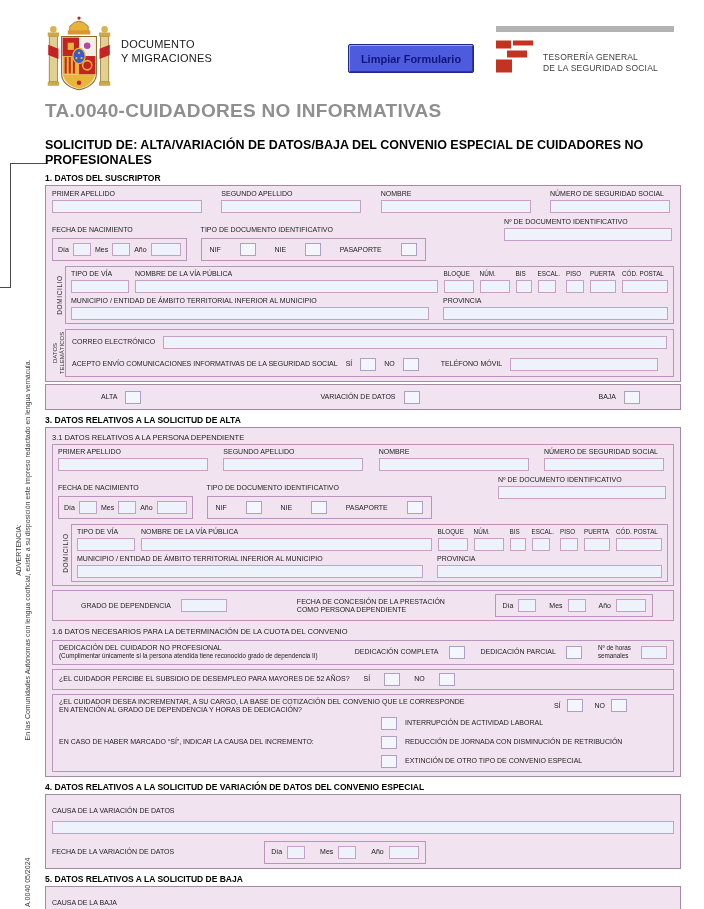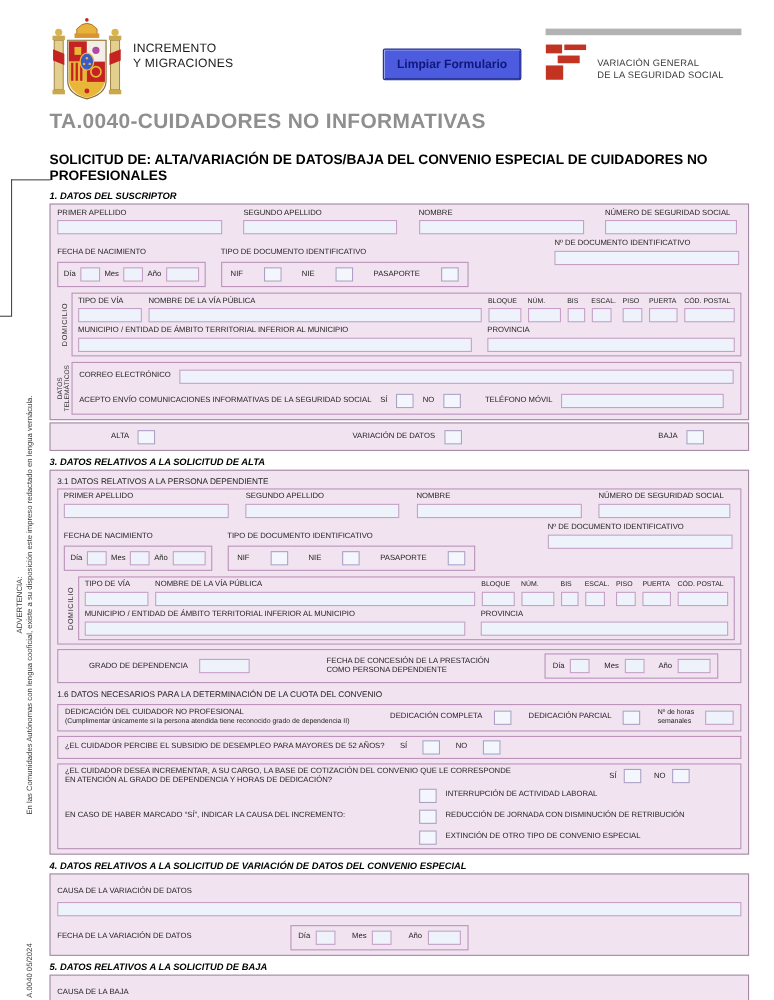--- a/index.html
+++ b/index.html
@@ -26,21 +26,21 @@
              box-shadow:inset 1px 1px 0 #9aa5f0, inset -1px -1px 0 #2c38a0;
              color:#10177a;font-weight:bold;font-size:11px;font-family:"Liberation Sans",sans-serif;cursor:pointer;}
   .tgss{position:absolute;left:451px;top:16px;width:178px;}
   .graybar{height:6px;background:#b3b3b3;margin-bottom:8px;}
   .tgss-row{display:flex;gap:10px;align-items:flex-start;}
   .tgss-text{font-size:8.5px;line-height:10.5px;color:#3c3c3c;margin-top:12px;letter-spacing:.2px;}
   
   .title{margin-top:2px;font-size:19px;font-weight:bold;color:#8f8f8f;letter-spacing:.3px;}
   .subtitle{margin-top:16px;font-size:12.5px;font-weight:bold;color:#000;line-height:15px;}
   
-  .sec-h{margin-top:5px;font-size:8.5px;font-weight:bold;color:#000;font-style:italic;}
+  .sec-h{margin-top:5px;font-size:8.5px;font-weight:bold;color:#000;}
   .sub-h{font-size:7.5px;font-weight:normal;color:#222;margin:1px 0 2px 0;}
   .sec-box{background:#f1e3f0;border:1px solid #a48aa4;padding:4px 6px;margin-top:2px;box-sizing:border-box;}
   .grp{border:1px solid #bb93bb;box-sizing:border-box;}
   .tl{font-size:7px;line-height:8px;color:#1c1c1c;white-space:nowrap;}
   .tl.sm{font-size:6.3px;}
   .wrap{white-space:normal;line-height:8.5px;}
   .fld{height:13px;background:#edf2fb;border:1px solid #c6a0c6;box-sizing:border-box;
        font-size:9px;padding:0 2px;font-family:"Liberation Sans",sans-serif;}
   .cb{width:16px;height:13px;background:#f3f7fd;border:1px solid #ada0c5;box-sizing:border-box;flex:none;}
   .full{width:100%;}
@@ -128,37 +128,37 @@
           <rect x="21" y="42" width="2" height="16" fill="#c52222"></rect>
         <rect x="25" y="42" width="2" height="16" fill="#c52222"></rect>
         <circle cx="39" cy="50" r="4.5" fill="none" stroke="#e8b73a" stroke-width="1.5"></circle>
         <circle cx="31" cy="67" r="2.2" fill="#c52222"></circle>
         <ellipse cx="31" cy="41" rx="6" ry="7.5" fill="#3c5bc8" stroke="#e8b73a" stroke-width="1.2"></ellipse>
         <circle cx="31" cy="38" r="1.1" fill="#e8b73a"></circle>
           <circle cx="28.5" cy="43" r="1.1" fill="#e8b73a"></circle>
           <circle cx="33.5" cy="43" r="1.1" fill="#e8b73a"></circle>
       </svg>
       <div class="ministry">
-        <div>INCREMENTO</div>
+        <div>DOCUMENTO</div>
         <div>Y MIGRACIONES</div>
       </div>
       <button class="clear-btn">Limpiar Formulario</button>
       <div class="tgss">
         <div class="graybar"></div>
         <div class="tgss-row">
           <svg width="37" height="33" viewBox="0 0 37 32">
             <g fill="#c23321">
               <rect x="0" y="0" width="15" height="8"></rect>
               <rect x="17" y="0" width="20" height="5"></rect>
               <rect x="11" y="10" width="20" height="7"></rect>
               <rect x="0" y="19" width="16" height="13"></rect>
             </g>
           </svg>
           <div class="tgss-text">
-            <div>VARIACIÓN GENERAL</div>
+            <div>TESORERÍA GENERAL</div>
             <div>DE LA SEGURIDAD SOCIAL</div>
           </div>
         </div>
       </div>
     </div>
 
     <div class="title">TA.0040-CUIDADORES NO INFORMATIVAS</div>
     <div class="subtitle">SOLICITUD DE: ALTA/VARIACIÓN DE DATOS/BAJA DEL CONVENIO ESPECIAL DE CUIDADORES NO PROFESIONALES</div>
 
     <div class="sec-h">1. DATOS DEL SUSCRIPTOR</div>

